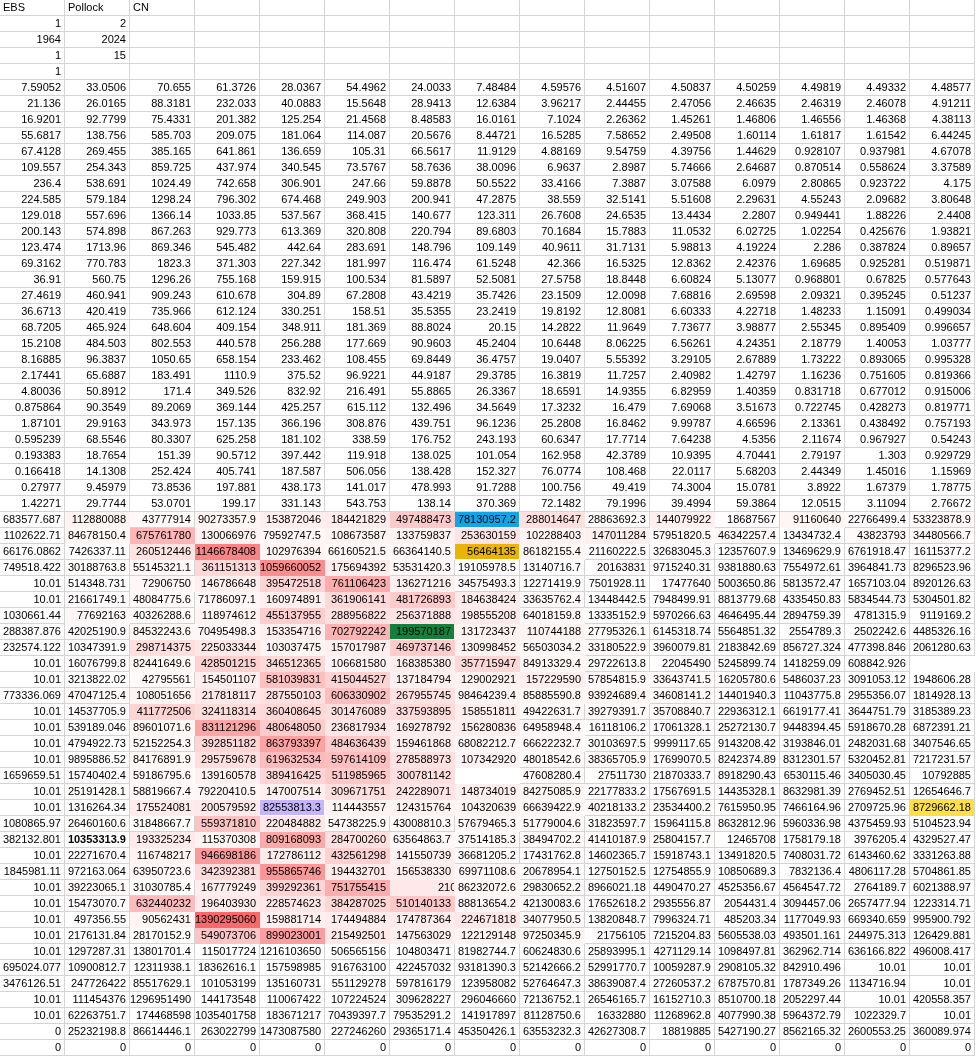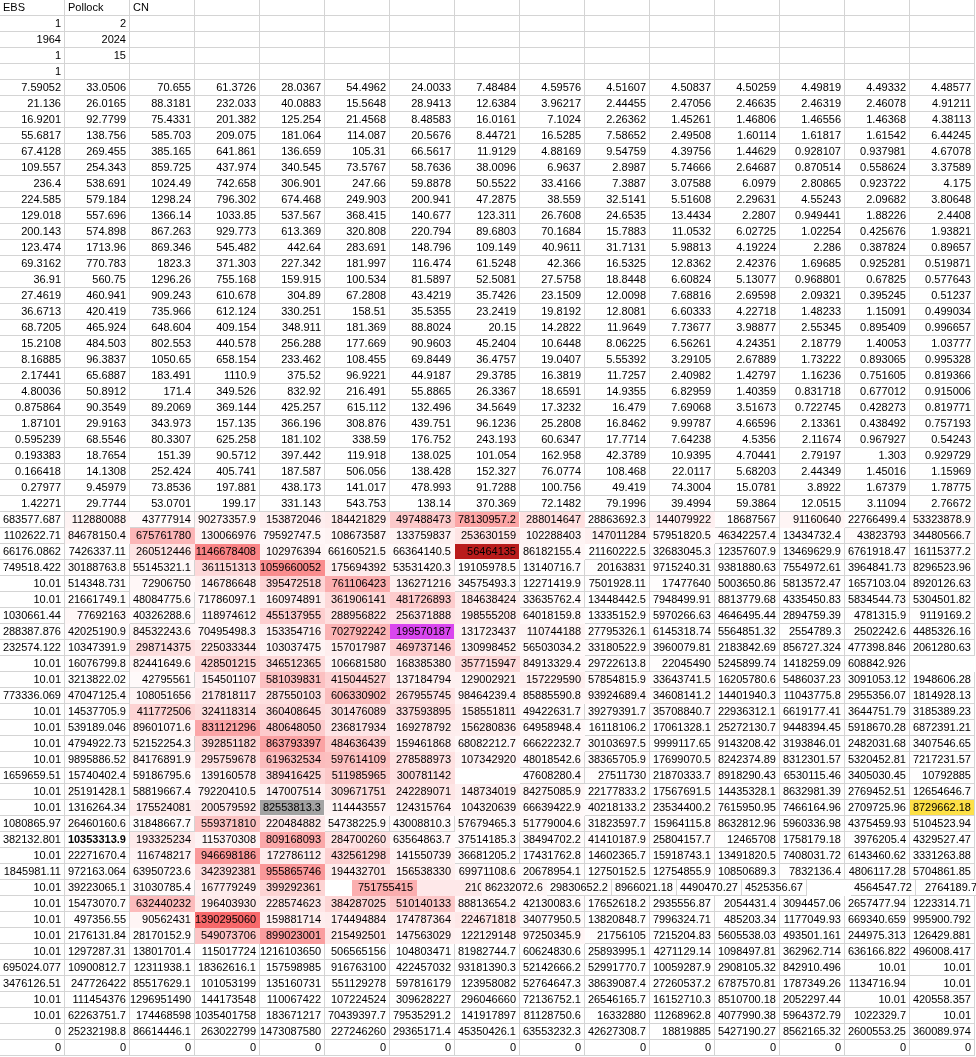--- a/index.html
+++ b/index.html
@@ -591,21 +591,21 @@
       <div class="cell">2.76672</div>
     </div>
     <div class="row">
       <div class="cell" style="background: rgb(255, 255, 255);">683577.687</div>
       <div class="cell" style="background: rgb(254, 243, 243); border-color: rgb(254, 243, 243);">112880088</div>
       <div class="cell" style="background: rgb(255, 250, 250);">43777914</div>
       <div class="cell" style="background: rgb(255, 245, 245); border-color: rgb(255, 245, 245);">90273357.9</div>
       <div class="cell" style="background: rgb(254, 238, 239); border-color: rgb(254, 238, 239);">153872046</div>
       <div class="cell" style="background: rgb(254, 235, 235); border-color: rgb(254, 235, 235);">184421829</div>
       <div class="cell" style="background: rgb(252, 201, 202); border-color: rgb(252, 201, 202);">497488473</div>
-      <div class="cell" style="background: #fca5a5; border-color: rgb(255, 247, 247);">78130957.2</div>
+      <div class="cell" style="background: #0ea5e9; border-color: rgb(255, 247, 247);">78130957.2</div>
       <div class="cell" style="background: rgb(254, 224, 224); border-color: rgb(254, 224, 224);">288014647</div>
       <div class="cell" style="background: rgb(255, 252, 252);">28863692.3</div>
       <div class="cell" style="background: rgb(254, 239, 240); border-color: rgb(254, 239, 240);">144079922</div>
       <div class="cell" style="background: rgb(255, 253, 253);">18687567</div>
       <div class="cell" style="background: rgb(255, 245, 245); border-color: rgb(255, 245, 245);">91160640</div>
       <div class="cell" style="background: rgb(255, 253, 253);">22766499.4</div>
       <div class="cell" style="background: rgb(255, 249, 249);">53323878.9</div>
     </div>
     <div class="row">
       <div class="cell" style="background: rgb(255, 255, 255);">1102622.71</div>
@@ -625,21 +625,21 @@
       <div class="cell" style="background: rgb(255, 251, 251);">34480566.7</div>
     </div>
     <div class="row">
       <div class="cell" style="background: rgb(255, 255, 255);">66176.0862</div>
       <div class="cell" style="background: rgb(255, 254, 254);">7426337.11</div>
       <div class="cell" style="background: rgb(254, 227, 227); border-color: rgb(254, 227, 227);">260512446</div>
       <div class="cell" style="background: rgb(249, 131, 133); border-color: rgb(249, 131, 133);">1146678408</div>
       <div class="cell" style="background: rgb(254, 244, 244); border-color: rgb(254, 244, 244);">102976394</div>
       <div class="cell" style="background: rgb(255, 248, 248); border-color: rgb(255, 248, 248);">66160521.5</div>
       <div class="cell" style="background: rgb(255, 248, 248); border-color: rgb(255, 248, 248);">66364140.5</div>
-      <div class="cell" style="background: #b91c1c; border-color: rgb(255, 249, 249);">56464135</div>
+      <div class="cell" style="background: #eab308; border-color: rgb(255, 249, 249);">56464135</div>
       <div class="cell" style="background: rgb(255, 246, 246); border-color: rgb(255, 246, 246);">86182155.4</div>
       <div class="cell" style="background: rgb(255, 253, 253);">21160222.5</div>
       <div class="cell" style="background: rgb(255, 251, 252);">32683045.3</div>
       <div class="cell" style="background: rgb(255, 254, 254);">12357607.9</div>
       <div class="cell" style="background: rgb(255, 254, 254);">13469629.9</div>
       <div class="cell" style="background: rgb(255, 254, 254);">6761918.47</div>
       <div class="cell" style="background: rgb(255, 253, 253);">16115377.2</div>
     </div>
     <div class="row">
       <div class="cell" style="background: rgb(255, 255, 255);">749518.422</div>
@@ -709,21 +709,21 @@
       <div class="cell" style="background: rgb(255, 254, 254);">4781315.9</div>
       <div class="cell" style="background: rgb(255, 254, 254);">9119169.2</div>
     </div>
     <div class="row">
       <div class="cell" style="background: rgb(255, 255, 255);">288387.876</div>
       <div class="cell" style="background: rgb(255, 250, 251);">42025190.9</div>
       <div class="cell" style="background: rgb(255, 246, 246); border-color: rgb(255, 246, 246);">84532243.6</div>
       <div class="cell" style="background: rgb(255, 247, 247); border-color: rgb(255, 247, 247);">70495498.3</div>
       <div class="cell" style="background: rgb(254, 238, 239); border-color: rgb(254, 238, 239);">153354716</div>
       <div class="cell" style="background: rgb(251, 179, 180); border-color: rgb(251, 179, 180);">702792242</div>
-      <div class="cell" style="background: #d946ef; border-color: rgb(254, 233, 234);">199570187</div>
+      <div class="cell" style="background: #15803d; border-color: rgb(254, 233, 234);">199570187</div>
       <div class="cell" style="background: rgb(254, 241, 241); border-color: rgb(254, 241, 241);">131723437</div>
       <div class="cell" style="background: rgb(254, 243, 243); border-color: rgb(254, 243, 243);">110744188</div>
       <div class="cell" style="background: rgb(255, 252, 252);">27795326.1</div>
       <div class="cell" style="background: rgb(255, 254, 254);">6145318.74</div>
       <div class="cell" style="background: rgb(255, 254, 254);">5564851.32</div>
       <div class="cell" style="background: rgb(255, 255, 255);">2554789.3</div>
       <div class="cell" style="background: rgb(255, 255, 255);">2502242.6</div>
       <div class="cell" style="background: rgb(255, 255, 255);">4485326.16</div>
     </div>
     <div class="row">
@@ -894,21 +894,21 @@
       <div class="cell" style="background: rgb(255, 253, 253);">14435328.1</div>
       <div class="cell" style="background: rgb(255, 254, 254);">8632981.39</div>
       <div class="cell" style="background: rgb(255, 255, 255);">2769452.51</div>
       <div class="cell" style="background: rgb(255, 254, 254);">12654646.7</div>
     </div>
     <div class="row">
       <div class="cell" style="background: rgb(255, 255, 255);">10.01</div>
       <div class="cell" style="background: rgb(255, 255, 255);">1316264.34</div>
       <div class="cell" style="background: rgb(254, 236, 236); border-color: rgb(254, 236, 236);">175524081</div>
       <div class="cell" style="background: rgb(254, 233, 234); border-color: rgb(254, 233, 234);">200579592</div>
-      <div class="cell" style="background: #a3a3a3; border-color: rgb(255, 246, 246);">82553813.3</div>
+      <div class="cell" style="background: #c4b5fd; border-color: rgb(255, 246, 246);">82553813.3</div>
       <div class="cell" style="background: rgb(254, 243, 243); border-color: rgb(254, 243, 243);">114443557</div>
       <div class="cell" style="background: rgb(254, 242, 242); border-color: rgb(254, 242, 242);">124315764</div>
       <div class="cell" style="background: rgb(254, 244, 244); border-color: rgb(254, 244, 244);">104320639</div>
       <div class="cell" style="background: rgb(255, 248, 248); border-color: rgb(255, 248, 248);">66639422.9</div>
       <div class="cell" style="background: rgb(255, 251, 251);">40218133.2</div>
       <div class="cell" style="background: rgb(255, 252, 252);">23534400.2</div>
       <div class="cell" style="background: rgb(255, 254, 254);">7615950.95</div>
       <div class="cell" style="background: rgb(255, 254, 254);">7466164.96</div>
       <div class="cell" style="background: rgb(255, 255, 255);">2709725.96</div>
       <div class="cell" style="background: #fde047;">8729662.18</div>
@@ -980,28 +980,28 @@
       <div class="cell" style="background: rgb(255, 254, 254);">7832136.4</div>
       <div class="cell" style="background: rgb(255, 254, 254);">4806117.28</div>
       <div class="cell" style="background: rgb(255, 254, 254);">5704861.85</div>
     </div>
     <div class="row">
       <div class="cell" style="background: rgb(255, 255, 255);">10.01</div>
       <div class="cell" style="background: rgb(255, 251, 251);">39223065.1</div>
       <div class="cell" style="background: rgb(255, 252, 252);">31030785.4</div>
       <div class="cell" style="background: rgb(254, 237, 237); border-color: rgb(254, 237, 237);">167779249</div>
       <div class="cell" style="background: rgb(253, 212, 212); border-color: rgb(253, 212, 212);">399292361</div>
-      <div class="cell" style="background: rgb(251, 174, 175); border-color: rgb(251, 174, 175); margin-left: 27px;">751755415</div>
+      <div class="cell" style="background: rgb(251, 174, 175); border-color: rgb(251, 174, 175);">751755415</div>
       <div class="cell" style="background: rgb(254, 232, 233); border-color: rgb(254, 232, 233); padding-left: 48px;">210227072</div>
       <div class="cell" style="background: rgb(255, 246, 246); border-color: rgb(255, 246, 246);">86232072.6</div>
       <div class="cell" style="background: rgb(255, 252, 252);">29830652.2</div>
       <div class="cell" style="background: rgb(255, 254, 254);">8966021.18</div>
       <div class="cell" style="background: rgb(255, 255, 255);">4490470.27</div>
       <div class="cell" style="background: rgb(255, 255, 255);">4525356.67</div>
-      <div class="cell" style="background: rgb(255, 255, 255); margin-left: 44px;">4564547.72</div>
+      <div class="cell" style="background: rgb(255, 255, 255);">4564547.72</div>
       <div class="cell" style="background: rgb(255, 255, 255);">2764189.7</div>
       <div class="cell" style="background: rgb(255, 254, 254);">6021388.97</div>
     </div>
     <div class="row">
       <div class="cell" style="background: rgb(255, 255, 255);">10.01</div>
       <div class="cell" style="background: rgb(255, 253, 253);">15473070.7</div>
       <div class="cell" style="background: rgb(252, 187, 188); border-color: rgb(252, 187, 188);">632440232</div>
       <div class="cell" style="background: rgb(254, 234, 234); border-color: rgb(254, 234, 234);">196403930</div>
       <div class="cell" style="background: rgb(254, 230, 231); border-color: rgb(254, 230, 231);">228574623</div>
       <div class="cell" style="background: rgb(253, 214, 214); border-color: rgb(253, 214, 214);">384287025</div>

